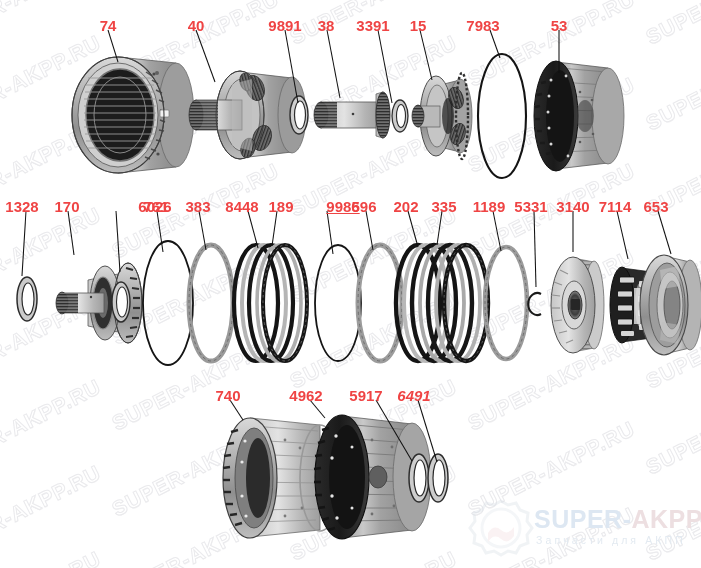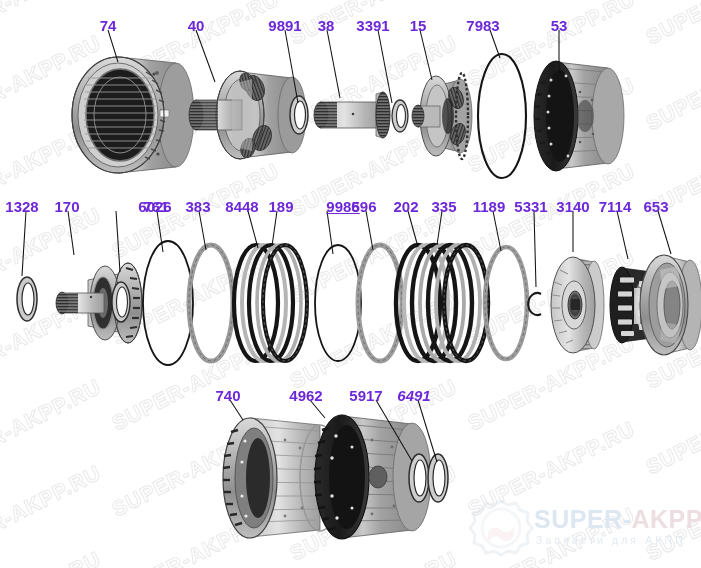--- a/index.html
+++ b/index.html
@@ -26,21 +26,21 @@
     text-shadow:0 1px 0 #f2f2f4;
     transform:rotate(-27deg);
     transform-origin:left top;
     white-space:nowrap;
     opacity:.95;
   }
 
   
   .label{
     position:absolute;
-    color:#6d28d9;
+    color:#ef4444;
     font-family:"Liberation Sans", sans-serif;
     font-size:15px;
     font-weight:bold;
     letter-spacing:0px;
     white-space:nowrap;
     transform:translateX(-50%);
     z-index:30;
     line-height:16px;
   }
   .leader{position:absolute;z-index:29;}

